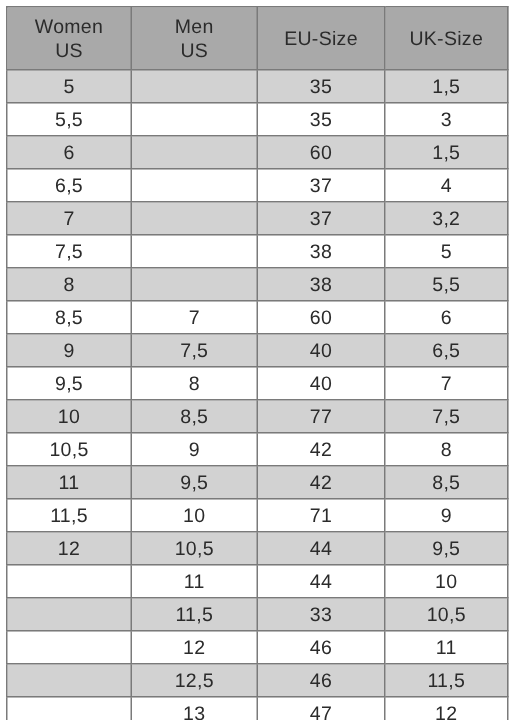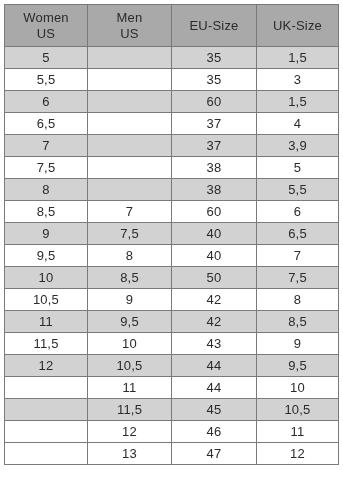--- a/index.html
+++ b/index.html
@@ -113,21 +113,21 @@
         <tr>
           <td>6,5</td>
           <td class="empty"></td>
           <td>37</td>
           <td>4</td>
         </tr>
         <tr class="shaded">
           <td>7</td>
           <td class="empty"></td>
           <td>37</td>
-          <td>3,9</td>
+          <td>3,2</td>
         </tr>
         <tr>
           <td>7,5</td>
           <td class="empty"></td>
           <td>38</td>
           <td>5</td>
         </tr>
         <tr class="shaded">
           <td>8</td>
           <td class="empty"></td>
@@ -148,64 +148,70 @@
         </tr>
         <tr>
           <td>9,5</td>
           <td>8</td>
           <td>40</td>
           <td>7</td>
         </tr>
         <tr class="shaded">
           <td>10</td>
           <td>8,5</td>
-          <td>50</td>
+          <td>77</td>
           <td>7,5</td>
         </tr>
         <tr>
           <td>10,5</td>
           <td>9</td>
           <td>42</td>
           <td>8</td>
         </tr>
         <tr class="shaded">
           <td>11</td>
           <td>9,5</td>
           <td>42</td>
           <td>8,5</td>
         </tr>
         <tr>
           <td>11,5</td>
           <td>10</td>
-          <td>43</td>
+          <td>71</td>
           <td>9</td>
         </tr>
         <tr class="shaded">
           <td>12</td>
           <td>10,5</td>
           <td>44</td>
           <td>9,5</td>
         </tr>
         <tr>
           <td class="empty"></td>
           <td>11</td>
           <td>44</td>
           <td>10</td>
         </tr>
         <tr class="shaded">
           <td class="empty"></td>
           <td>11,5</td>
-          <td>45</td>
+          <td>33</td>
           <td>10,5</td>
         </tr>
         <tr>
           <td class="empty"></td>
           <td>12</td>
           <td>46</td>
           <td>11</td>
+        </tr>
+        <tr class="shaded">
+          <td class="empty"></td>
+          <td>12,5</td>
+          <td>46</td>
+          <td>11,5</td>
         </tr>
         <tr>
           <td class="empty"></td>
           <td>13</td>
           <td>47</td>
           <td>12</td>
         </tr>
       </tbody>
   </table>
 </div>

